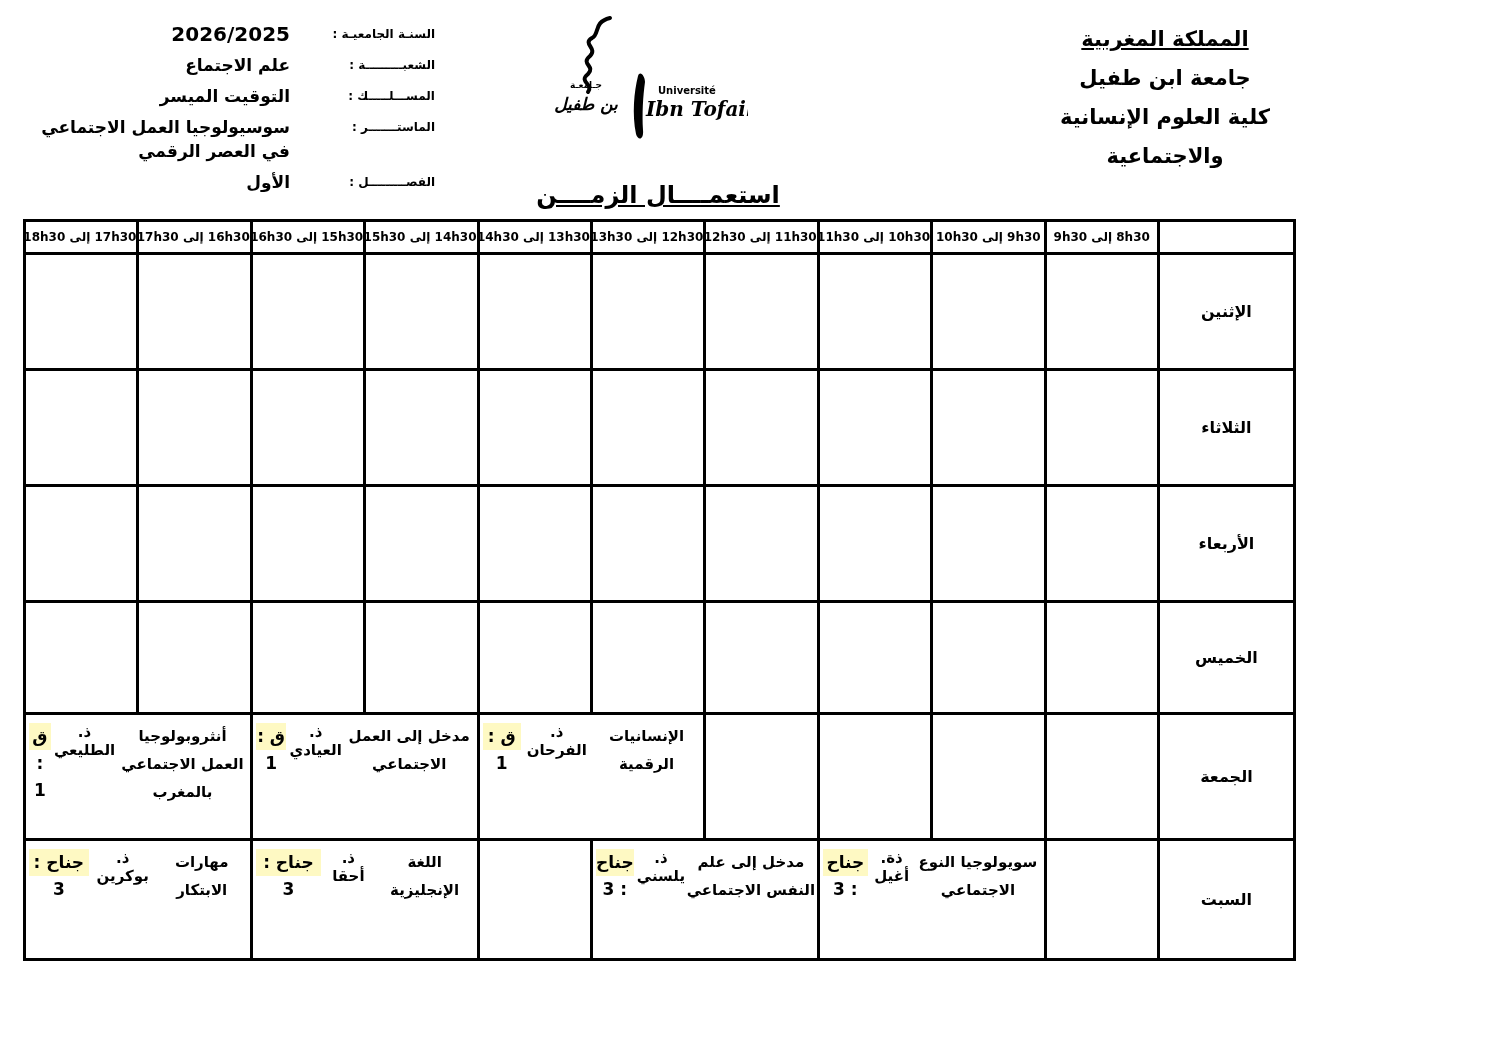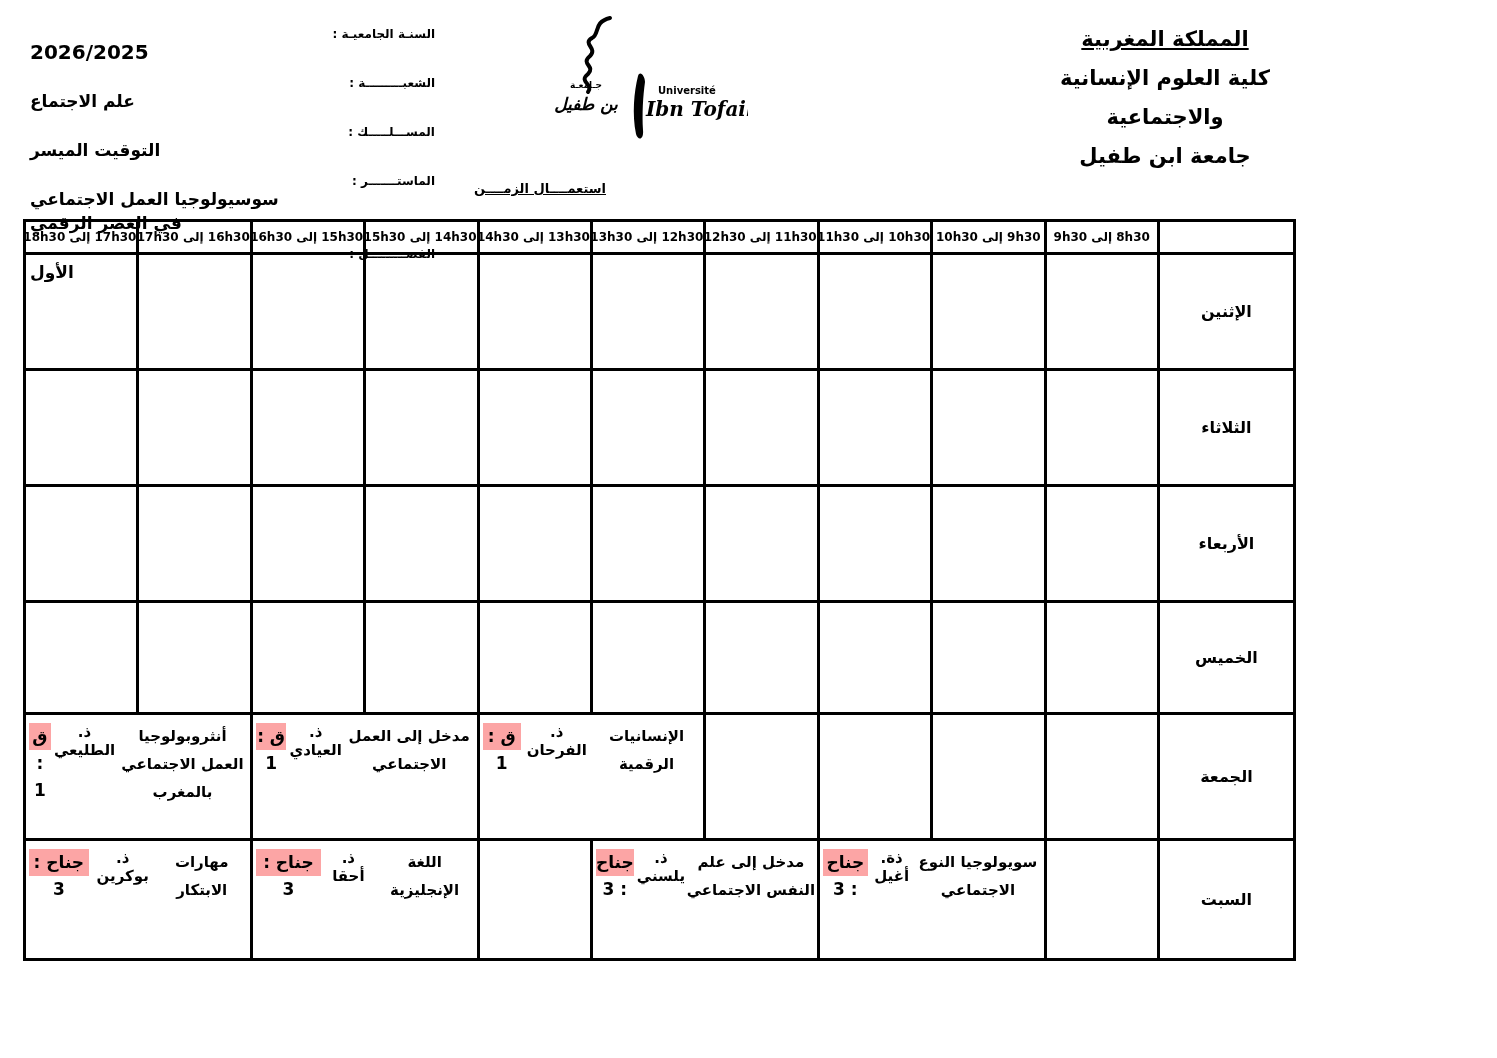--- a/index.html
+++ b/index.html
@@ -11,29 +11,29 @@
 
   
   .gov { position: absolute; top: 20px; left: 1015px; width: 300px; direction: rtl;
          text-align: center; font-weight: bold; font-size: 21px; line-height: 1.85; }
   .gov .u { text-decoration: underline; }
 
   
   .form { position: absolute; top: 22px; right: 1062px; width: 405px; direction: rtl; }
   .f-row { display: flex; align-items: flex-start; margin-bottom: 7px; }
   .f-label { width: 145px; font-weight: bold; font-size: 12px; white-space: nowrap; line-height: 24px; }
-  .f-value { flex: 1; text-align: left; font-weight: bold; font-size: 17px; line-height: 24px; margin-top: 18px; }
+  .f-value { flex: 1; text-align: right; font-weight: bold; font-size: 17px; line-height: 24px; }
   .f-value.big { font-size: 20px; }
 
   
   .logo { position: absolute; left: 548px; top: 8px; width: 200px; height: 150px; }
 
   
-  .pagetitle { position: absolute; left: 474px; top: 181px; width: 340px; direction: rtl;
-               text-align: left; font-weight: bold; font-size: 13px; text-decoration: underline; }
+  .pagetitle { position: absolute; left: 488px; top: 181px; width: 340px; direction: rtl;
+               text-align: center; font-weight: bold; font-size: 24px; text-decoration: underline; }
 
   
   table.tt { position: absolute; left: 23px; top: 219px; width: 1270px;
              border-collapse: collapse; table-layout: fixed; direction: rtl; }
   .tt col.c-day  { width: 136px; }
   .tt col.c-slot { width: 113.4px; }
   .tt td { border: 3px solid #000; padding: 0; text-align: center; vertical-align: middle; }
   .tt tr.hdr td { height: 33px; font-weight: bold; font-size: 12px; white-space: nowrap; }
   .tt td.day { font-weight: bold; font-size: 16px; }
   .tt tr.r-mon td, .tt tr.r-tue td, .tt tr.r-wed td { height: 116px; }
@@ -41,32 +41,32 @@
   .tt tr.r-fri td { height: 126px; }
   .tt tr.r-sat td { height: 120px; }
   .tt td.ccell { vertical-align: top; }
 
   .course { display: flex; flex-direction: row; width: 100%; padding-top: 8px; }
   .r-fri .course { height: 120px; }
   .r-sat .course { height: 86px; }
   .c-title { font-weight: bold; font-size: 15px; line-height: 1.85; max-width: 178px; margin: 0 auto; }
   .c-sp { flex: 1; }
   .c-teacher { font-weight: bold; font-size: 15px; margin-bottom: 6px; }
-  .c-room { background: #fca5a5; font-weight: bold; font-size: 17px; height: 27px; line-height: 27px; margin: 0 3px 5px 3px; }
+  .c-room { background: #fef9c3; font-weight: bold; font-size: 17px; height: 27px; line-height: 27px; margin: 0 3px 5px 3px; }
   .r-sat .c-room { margin-bottom: 0; }
 </style>
 </head>
 <body>
 
 <div class="page">
 
   <div class="gov">
     <div class="u">المملكة المغربية</div>
+    <div>جامعة ابن طفيل</div>
     <div>كلية العلوم الإنسانية والاجتماعية</div>
-    <div>جامعة ابن طفيل</div>
   </div>
 
   <div class="form">
     <div class="f-row">
       <div class="f-label">السنـة الجامعيـة :</div>
       <div class="f-value big">2026/2025</div>
     </div>
     <div class="f-row">
       <div class="f-label">الشعبـــــــــة :</div>
       <div class="f-value">علم الاجتماع</div>

